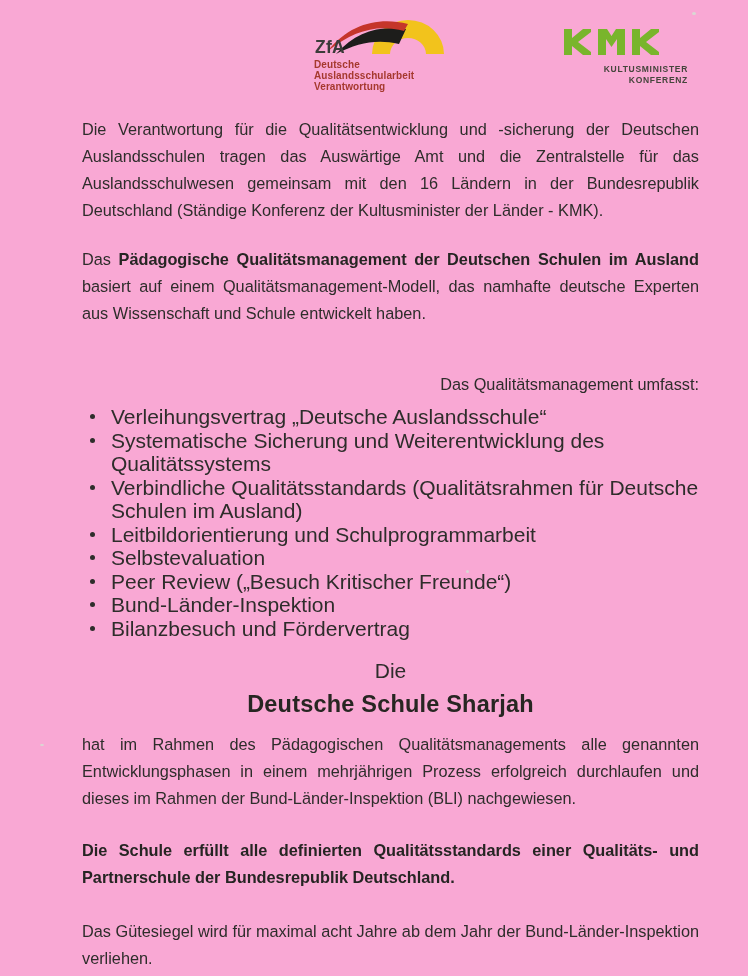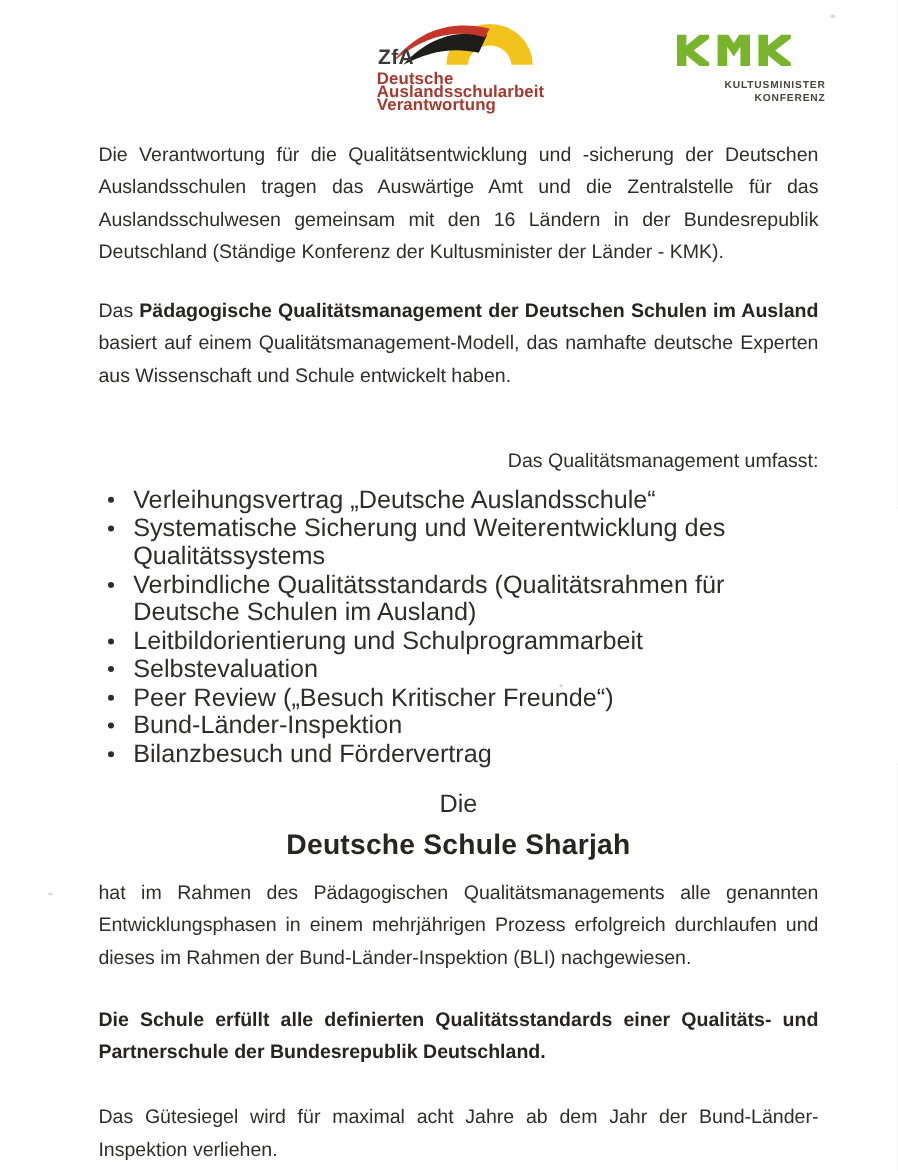--- a/index.html
+++ b/index.html
@@ -1,55 +1,55 @@
 <!DOCTYPE html>
 <html><head>
 <meta charset="utf-8">
 <style>
   html, body { margin: 0; padding: 0; background: #e9e9e9; }
   .page {
     position: relative;
     width: 748px;
     height: 976px;
     margin: 0 auto;
-    background: #ffffff;
+    background: #f9a8d4;
     overflow: hidden;
     font-family: "Liberation Sans", sans-serif;
     color: #2e2d2b;
   }
   
   .logo-header { position: relative; height: 78px; }
   .zfa-logo { position: absolute; left: 314px; top: 14px; width: 134px; }
   .zfa-abbr-text {
     fill: #3b3b39;
     font-family: "Liberation Sans", sans-serif;
     font-size: 17.5px;
     font-weight: 700;
     letter-spacing: 0.3px;
   }
   .zfa-caption {
     margin-top: -3px;
-    font-size: 14px;
+    font-size: 10px;
     line-height: 11px;
     font-weight: 700;
     color: #a5392e;
     letter-spacing: 0.1px;
   }
   .kmk-logo { position: absolute; left: 564px; top: 28px; width: 124px; }
   .kmk-caption {
     margin-top: 4px;
     font-size: 8.5px;
     line-height: 10.5px;
     font-weight: 700;
     color: #45453c;
     letter-spacing: 0.7px;
     text-align: right;
   }
   
-  .content { padding: 0 66px 0 82px; }
+  .content { padding: 0 49px 0 82px; }
   .para {
     margin: 0;
     font-size: 16.3px;
     line-height: 27px;
     text-align: justify;
   }
   .p1 { margin-top: 38px; }
   .p2 { margin-top: 22px; }
   .p2 strong { font-weight: 700; color: #262523; }
   .list-intro { margin-top: 44px; text-align: right; }

